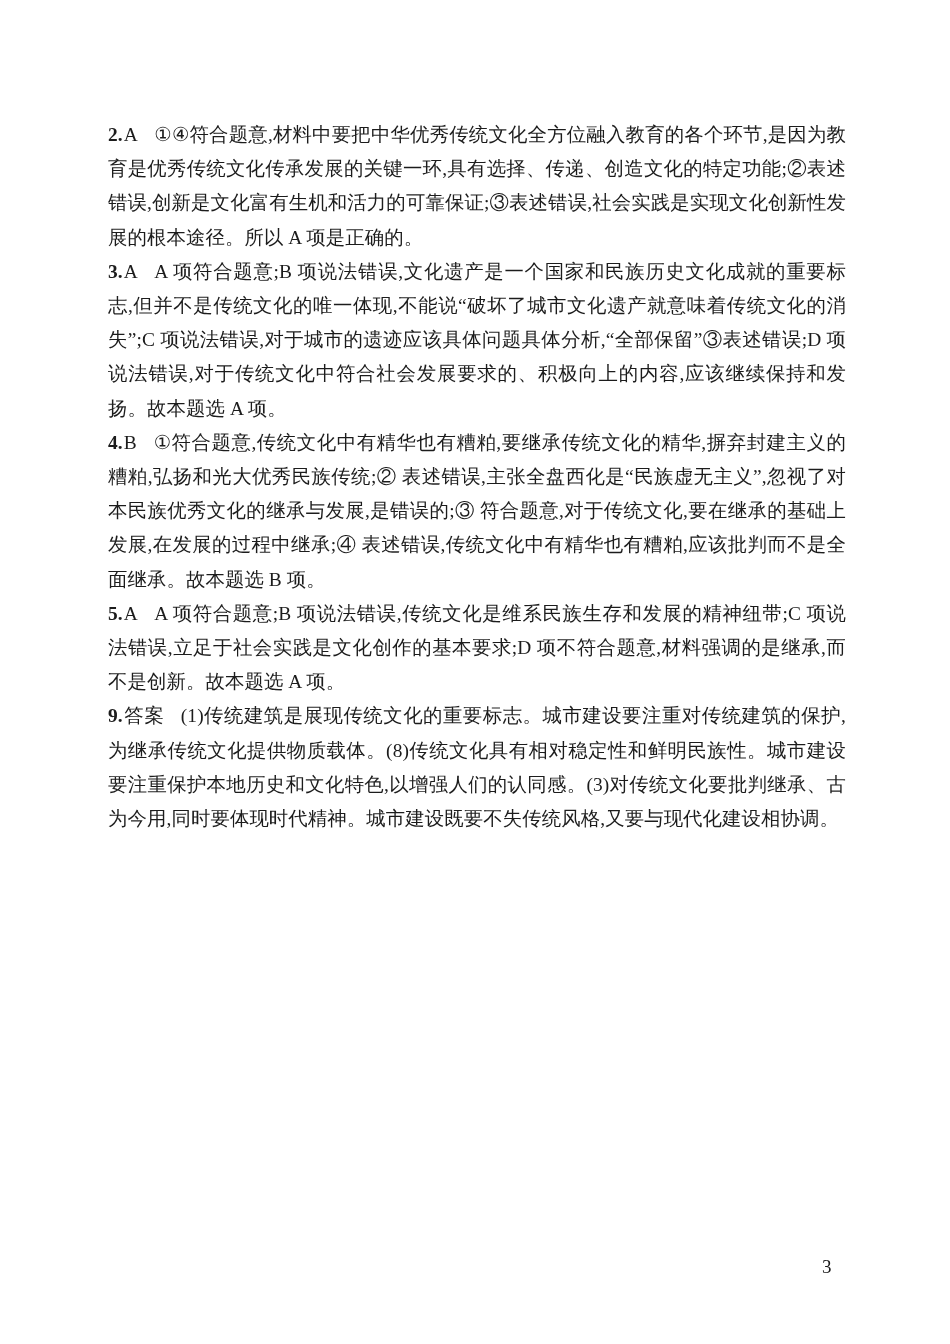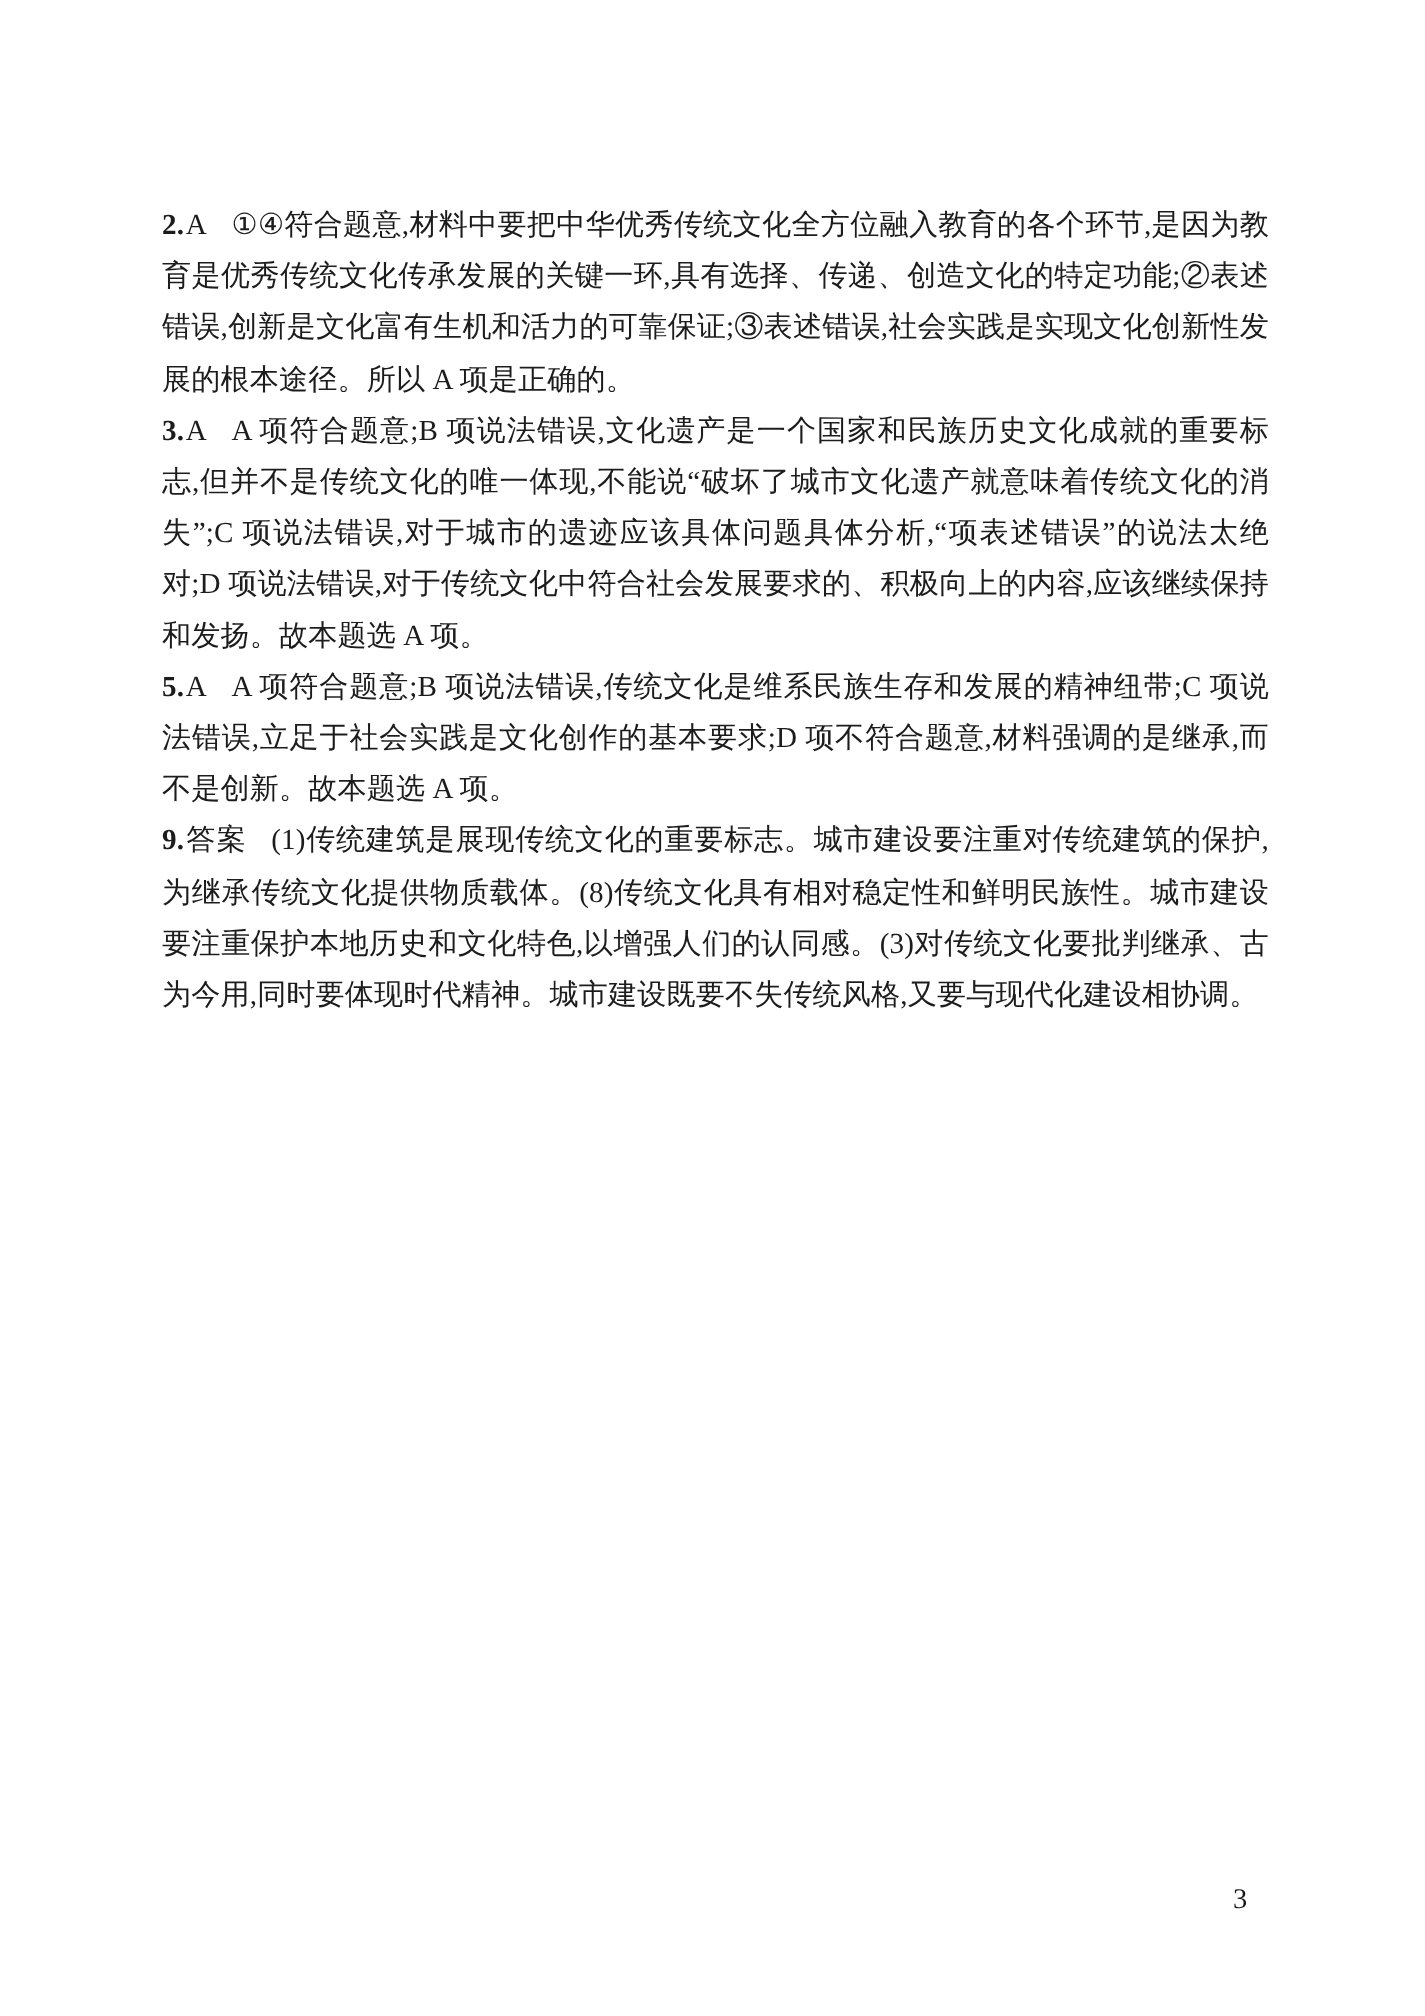--- a/index.html
+++ b/index.html
@@ -14,21 +14,20 @@
     background: #ffffff;
     overflow: hidden;
     font-family: "Liberation Serif", "DejaVu Serif", serif;
     color: #1a1a1a;
   }
   .content {
     position: absolute;
     left: 108px;
     top: 118px;
     width: 738px;
-    margin-top: 16px;
   }
   .answer-item {
     font-size: 19.4px;
     line-height: 34.2px;
     text-align: justify;
     text-justify: inter-ideograph;
     letter-spacing: 0.1px;
     margin: 0 0 0 0;
     text-indent: 0;
     color: #1c1c1c;
@@ -65,23 +64,26 @@
 
 <div class="page">
 
   <div class="content">
 
     <p class="answer-item">
       <span class="item-num">2.</span><span class="item-opt">A</span><span class="item-gap"></span><span class="item-body">①④符合题意,材料中要把中华优秀传统文化全方位融入教育的各个环节,是因为教育是优秀传统文化传承发展的关键一环,具有选择、传递、创造文化的特定功能;②表述错误,创新是文化富有生机和活力的可靠保证;③表述错误,社会实践是实现文化创新性发展的根本途径。所以 A 项是正确的。</span>
     </p>
 
     <p class="answer-item">
-      <span class="item-num">3.</span><span class="item-opt">A</span><span class="item-gap"></span><span class="item-body">A 项符合题意;B 项说法错误,文化遗产是一个国家和民族历史文化成就的重要标志,但并不是传统文化的唯一体现,不能说“破坏了城市文化遗产就意味着传统文化的消失”;C 项说法错误,对于城市的遗迹应该具体问题具体分析,“项表述错误”的说法太绝对;D 项说法错误,对于传统文化中符合社会发展要求的、积极向上的内容,应该继续保持和发扬。故本题选 A 项。</span>
+      <span class="item-num">3.</span><span class="item-opt">A</span><span class="item-gap"></span><span class="item-body">A 项符合题意;B 项说法错误,文化遗产是一个国家和民族历史文化成就的重要标志,但并不是传统文化的唯一体现,不能说“破坏了城市文化遗产就意味着传统文化的消失”;C 项说法错误,对于城市的遗迹应该具体问题具体分析,“全部保留”③表述错误;D 项说法错误,对于传统文化中符合社会发展要求的、积极向上的内容,应该继续保持和发扬。故本题选 A 项。</span>
     </p>
 
+    <p class="answer-item">
+      <span class="item-num">4.</span><span class="item-opt">B</span><span class="item-gap"></span><span class="item-body">①符合题意,传统文化中有精华也有糟粕,要继承传统文化的精华,摒弃封建主义的糟粕,弘扬和光大优秀民族传统;② 表述错误,主张全盘西化是“民族虚无主义”,忽视了对本民族优秀文化的继承与发展,是错误的;③ 符合题意,对于传统文化,要在继承的基础上发展,在发展的过程中继承;④ 表述错误,传统文化中有精华也有糟粕,应该批判而不是全面继承。故本题选 B 项。</span>
+    </p>
 
     <p class="answer-item">
       <span class="item-num">5.</span><span class="item-opt">A</span><span class="item-gap"></span><span class="item-body">A 项符合题意;B 项说法错误,传统文化是维系民族生存和发展的精神纽带;C 项说法错误,立足于社会实践是文化创作的基本要求;D 项不符合题意,材料强调的是继承,而不是创新。故本题选 A 项。</span>
     </p>
 
 
 
 
     <p class="answer-item">
       <span class="item-num">9.</span><span class="item-opt">答案</span><span class="item-gap"></span><span class="item-body">(1)传统建筑是展现传统文化的重要标志。城市建设要注重对传统建筑的保护,为继承传统文化提供物质载体。(8)传统文化具有相对稳定性和鲜明民族性。城市建设要注重保护本地历史和文化特色,以增强人们的认同感。(3)对传统文化要批判继承、古为今用,同时要体现时代精神。城市建设既要不失传统风格,又要与现代化建设相协调。</span>

